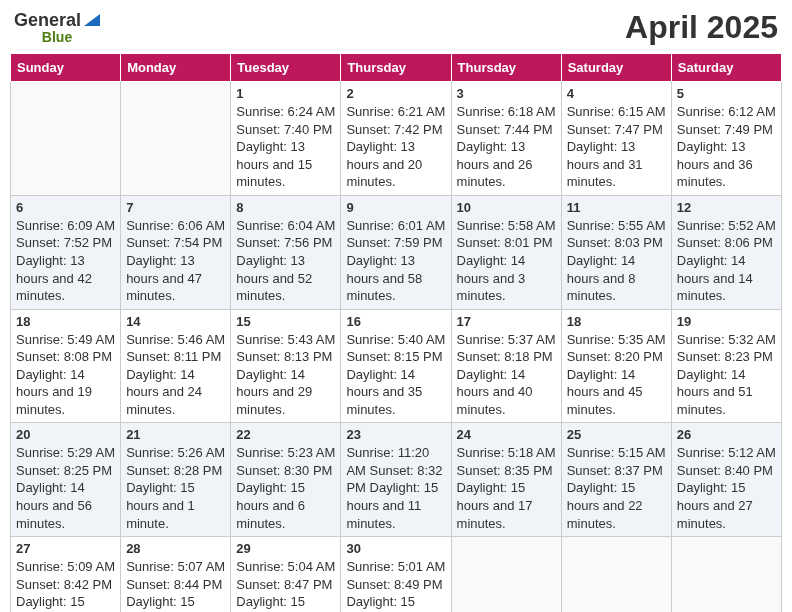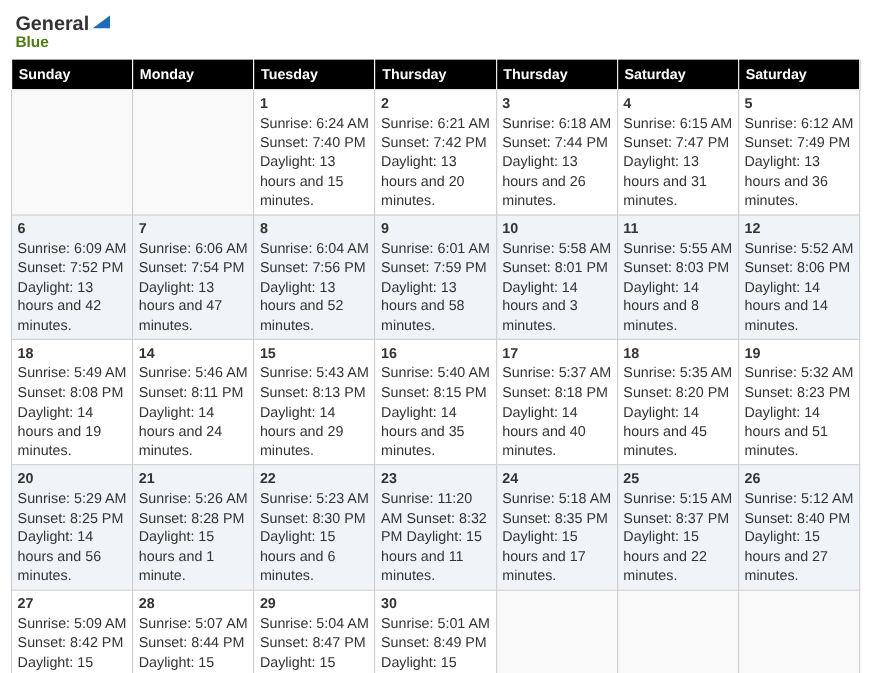--- a/index.html
+++ b/index.html
@@ -13,21 +13,21 @@
     .header {
       display: flex;
       justify-content: space-between;
       align-items: flex-start;
       margin-bottom: 8px;
       padding: 0 4px;
     }
     .logo {
       display: flex;
       flex-direction: column;
-      align-items: flex-start;
+      align-items: center;
     }
     .logo-general {
       font-size: 18px;
       font-weight: bold;
       color: #333;
       line-height: 1;
     }
     .logo-blue {
       font-size: 14px;
       font-weight: bold;
@@ -46,21 +46,21 @@
     .calendar-subtitle {
       font-size: 15px;
       color: #555;
     }
     .calendar {
       width: 100%;
       border-collapse: collapse;
       font-size: 11px;
     }
     .calendar th {
-      background: #000000;
+      background: #be185d;
       color: #fff;
       text-align: left;
       padding: 6px 6px;
       font-size: 13px;
       font-weight: bold;
       border: 1px solid #fff;
     }
     .calendar td {
       vertical-align: top;
       border: 1px solid #ccc;
@@ -100,20 +100,21 @@
       <span class="logo-general">General</span>
       <span style="display:inline-block;margin-left:3px;vertical-align:middle;">
         <svg width="16" height="16" viewBox="0 0 16 16">
           <polygon points="0,16 16,16 16,4" fill="#1a6bbf"></polygon>
         </svg>
       </span>
     </div>
     <span class="logo-blue">Blue</span>
   </div>
   <div class="title-block">
+    <div class="calendar-title">April 2025</div>
   </div>
 </div>
 
 <table class="calendar">
   <thead>
     <tr>
     <th>Sunday</th>
         <th>Monday</th>
         <th>Tuesday</th>
         <th>Thursday</th>

